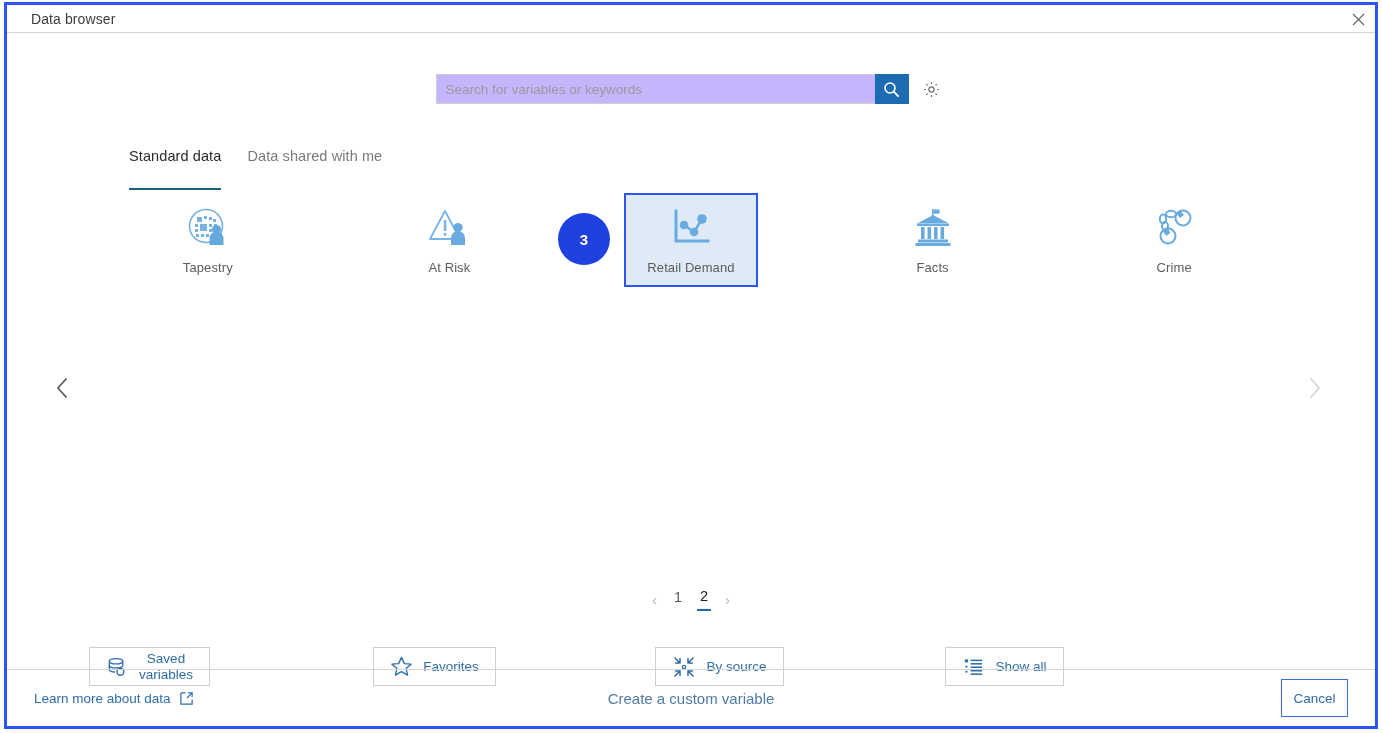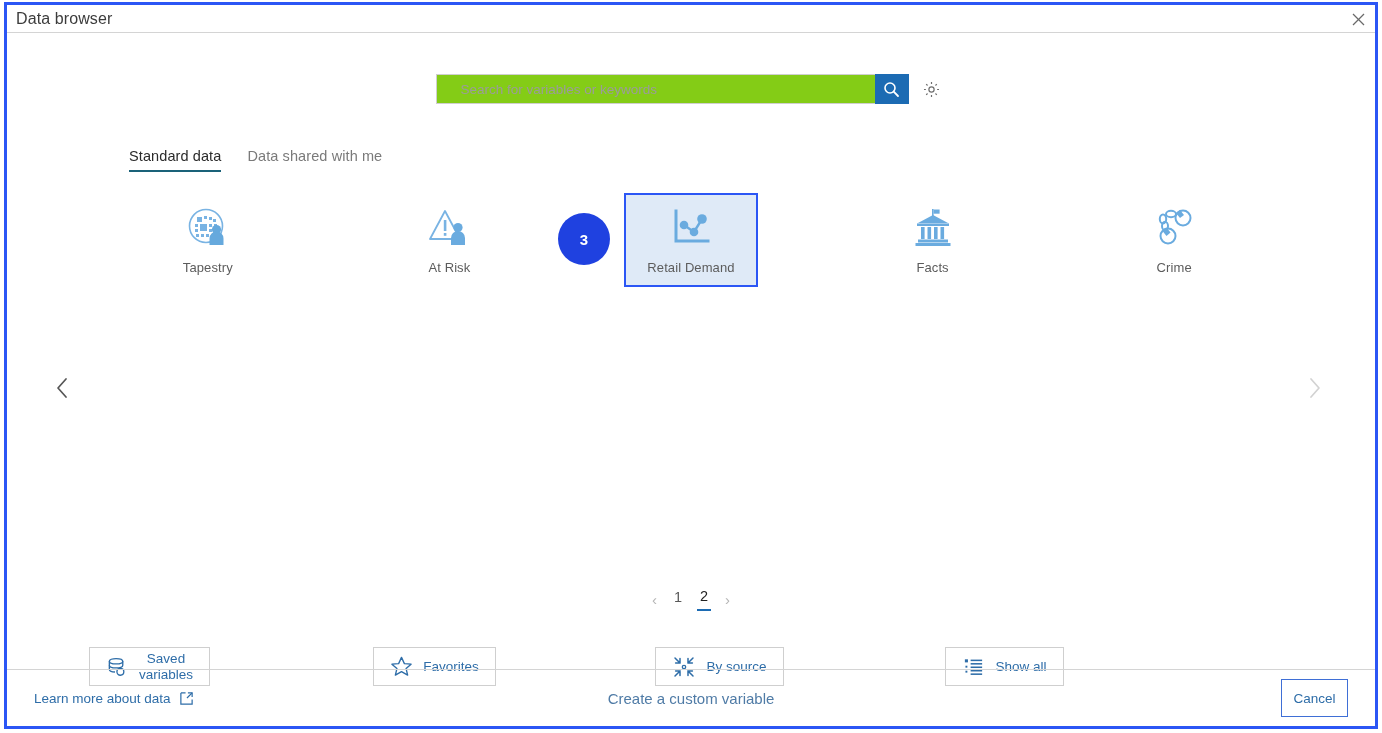--- a/index.html
+++ b/index.html
@@ -22,22 +22,22 @@
   
   .titlebar {
     position: relative;
     height: 28px;
     flex: 0 0 28px;
     border-bottom: 1px solid #d4d4d4;
     display: flex;
     align-items: center;
   }
   .title-text {
-    margin-left: 9px;
-    font-size: 16px;
+    margin-left: 24px;
+    font-size: 14px;
     color: #3c3c3c;
     letter-spacing: .1px;
   }
   .close-btn {
     position: absolute;
     right: 6px; top: 3px;
     width: 22px; height: 22px;
     display: flex; align-items: center; justify-content: center;
     color: #6a6a6a;
     font-size: 15px;
@@ -56,26 +56,26 @@
     left: 0; right: 0; top: 41px;
     display: flex;
     justify-content: center;
     align-items: center;
   }
   .search-wrap { display: flex; align-items: center; }
   .search-input {
     width: 439px; height: 30px;
     border: 1px solid #cfcfcf;
     border-right: none;
-    padding: 0 24px;
+    padding: 0 9px;
     font-size: 13.5px;
     color: #4a4a4a;
     font-family: "Liberation Sans", sans-serif;
     outline: none;
-    background: #84cc16;
+    background: #c4b5fd;
   }
   .search-input::placeholder { color: #9b9b9b; }
   .search-btn {
     width: 34px; height: 30px;
     background: #1c6bb3;
     border: none;
     display: flex; align-items: center; justify-content: center;
     cursor: pointer;
     padding: 0;
   }
@@ -90,21 +90,21 @@
   
   .tabs {
     position: absolute;
     left: 122px; top: 115px;
     display: flex;
     gap: 26px;
   }
   .tab {
     font-size: 14.5px;
     color: #7a7a7a;
-    padding-bottom: 6px;
+    padding-bottom: 24px;
     cursor: pointer;
     letter-spacing: .1px;
   }
   .tab.active {
     color: #2b2b2b;
     border-bottom: 2px solid #1a6279;
   }
   
   .grid-area {
     position: absolute;

